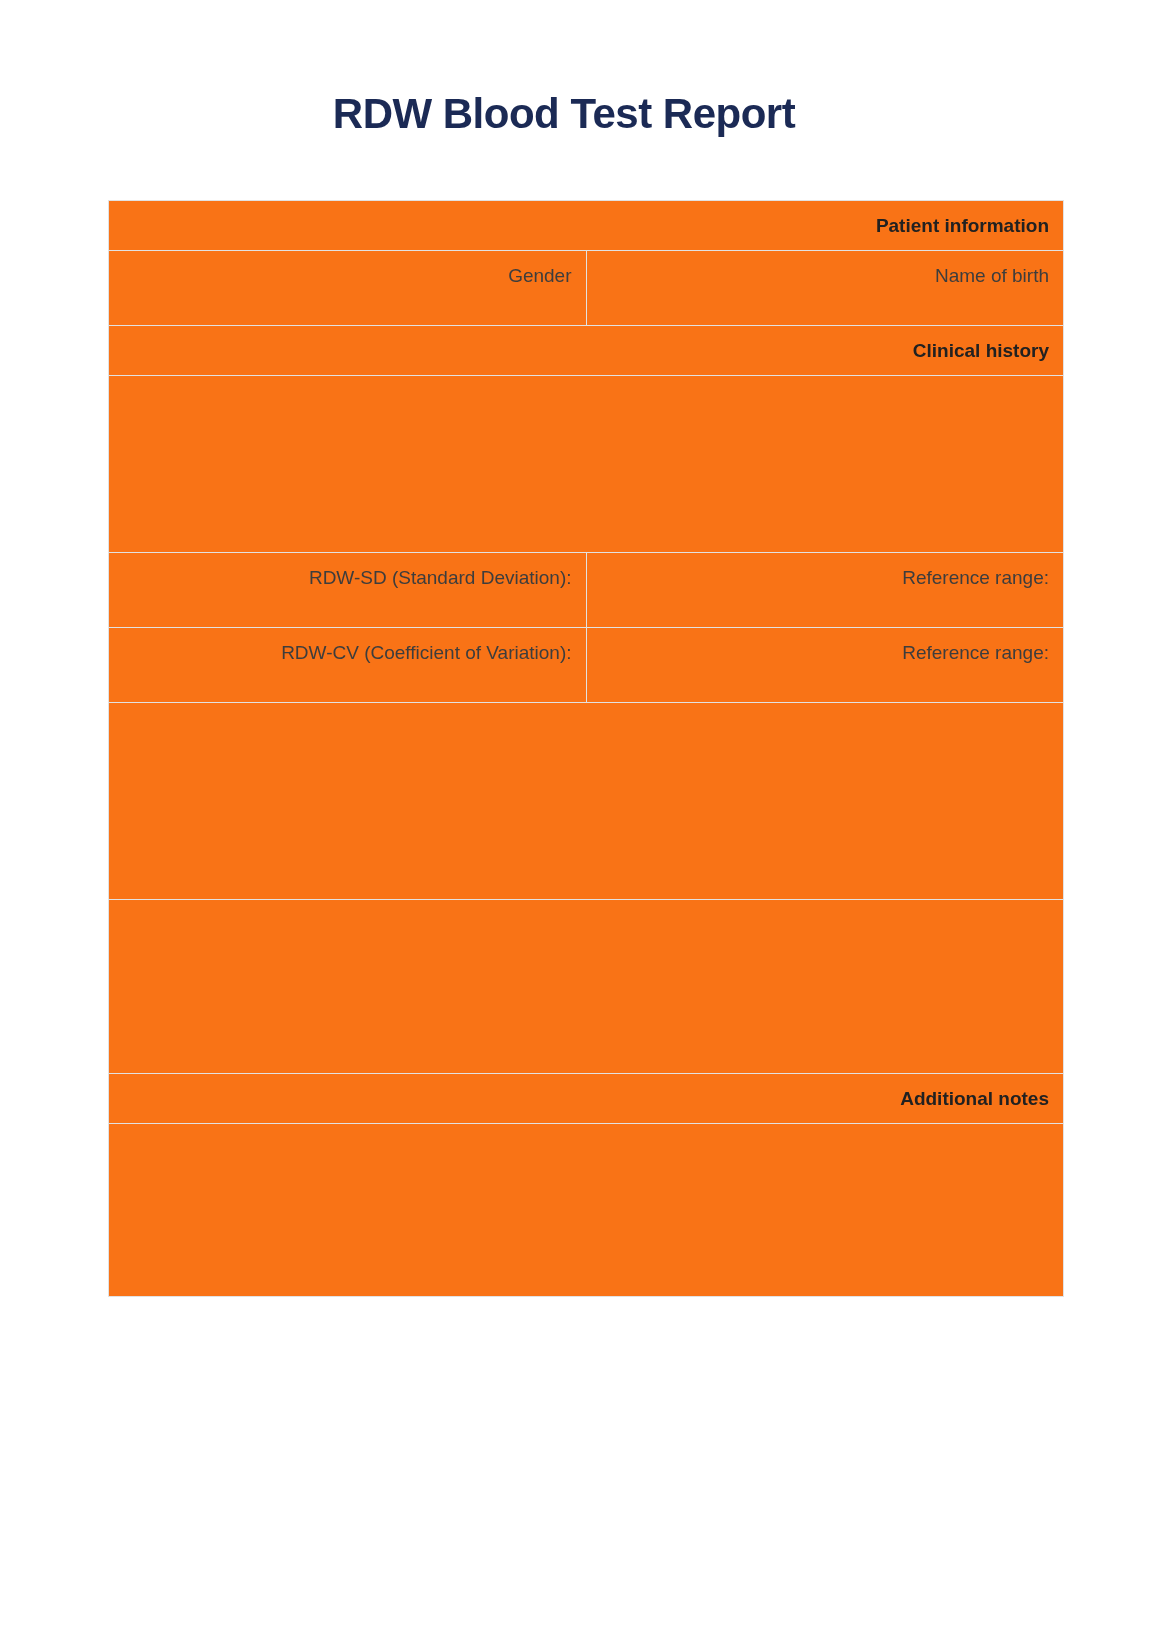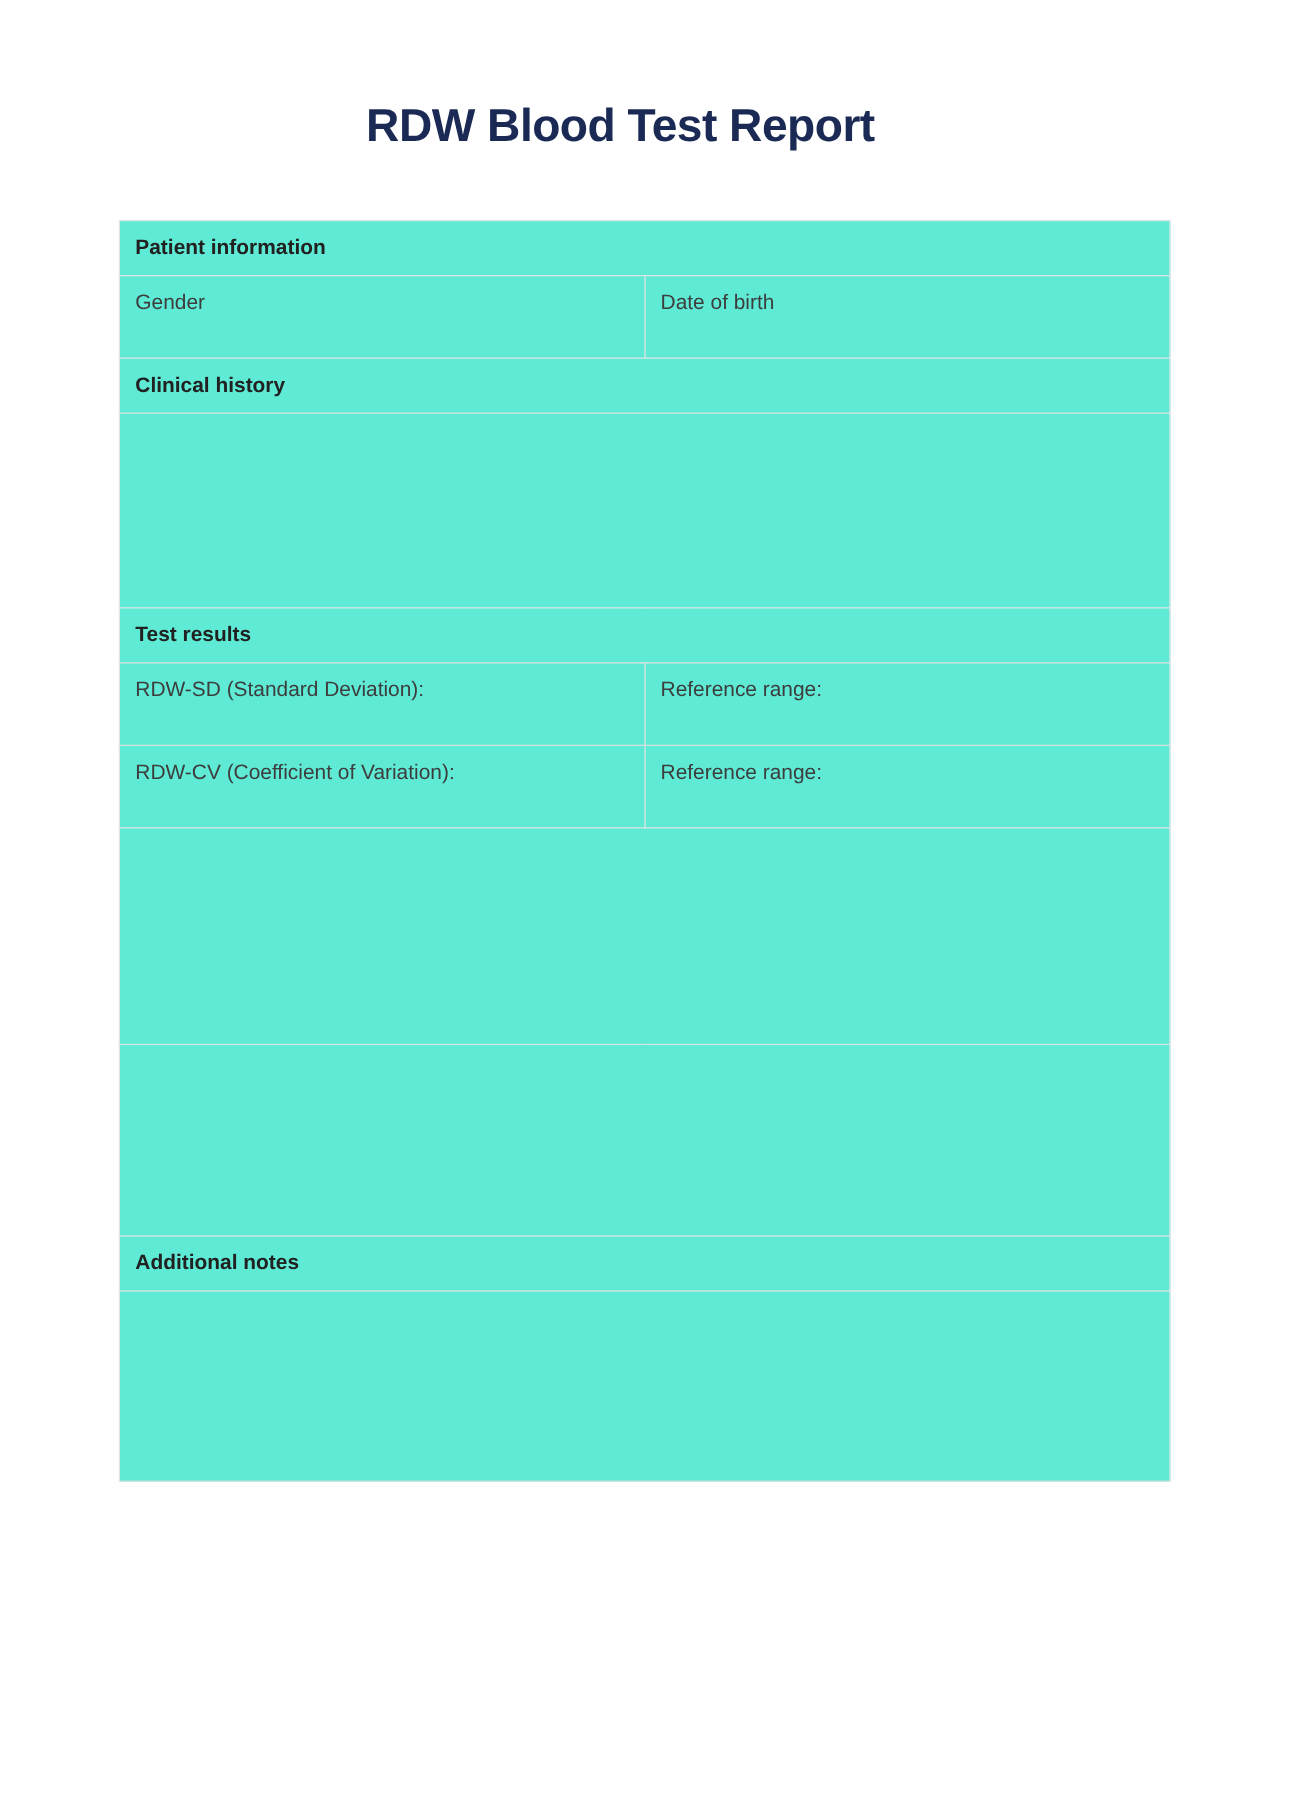--- a/index.html
+++ b/index.html
@@ -25,26 +25,26 @@
   table.form-table {
     margin: 62px auto 0 108px;
     width: 956px;
     border-collapse: collapse;
     table-layout: fixed;
   }
   table.form-table col { width: 50%; }
   table.form-table th,
   table.form-table td {
     border: 1px solid #e2e2e2;
-    background: #5eead4;
+    background: #f97316;
     font-size: 19px;
     line-height: 23px;
     padding: 13px 14px;
     vertical-align: top;
-    text-align: left;
+    text-align: right;
   }
   table.form-table th.section-header {
     height: 50px;
     vertical-align: middle;
     font-weight: bold;
     color: #212121;
   }
   table.form-table td.field-cell {
     height: 75px;
     color: #3d3d3d;
@@ -70,34 +70,31 @@
     <tbody>
 
       <tr>
         <th class="section-header" colspan="2">Patient information</th>
       </tr>
       <tr>
         <td class="field-cell">
           <span>Gender</span>
         </td>
         <td class="field-cell">
-          <span>Date of birth</span>
+          <span>Name of birth</span>
         </td>
       </tr>
 
       <tr>
         <th class="section-header" colspan="2">Clinical history</th>
       </tr>
       <tr>
         <td class="fill-area-sm" colspan="2"></td>
       </tr>
 
-      <tr>
-        <th class="section-header" colspan="2">Test results</th>
-      </tr>
       <tr>
         <td class="field-cell">
           <span>RDW-SD (Standard Deviation):</span>
         </td>
         <td class="field-cell">
           <span>Reference range:</span>
         </td>
       </tr>
       <tr>
         <td class="field-cell">

